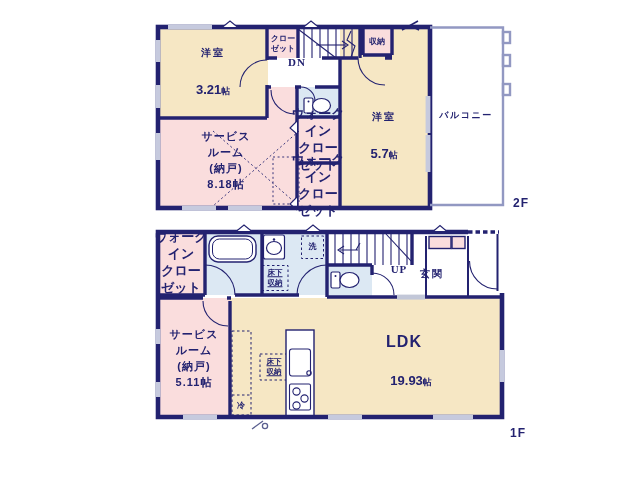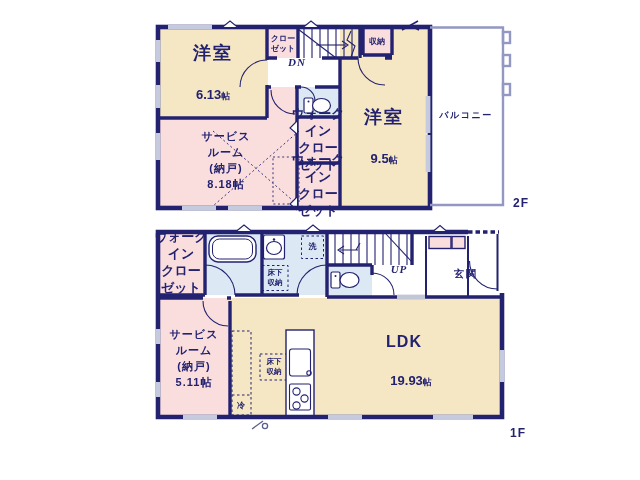--- a/index.html
+++ b/index.html
@@ -2,27 +2,27 @@
 <html><head>
 <meta charset="utf-8">
 <style>
   html,body{margin:0;padding:0;background:#ffffff;}
   #stage{position:relative;width:640px;height:480px;background:#ffffff;overflow:hidden;
          font-family:"Liberation Sans","DejaVu Sans",sans-serif;color:#232270;}
   #plan-svg{position:absolute;left:0;top:0;}
   .lbl{position:absolute;transform:translate(-50%,-50%);text-align:center;
        white-space:pre-line;color:#232270;font-weight:600;line-height:1.25;}
   .lbl .unit{font-size:68%;}
-  .room-name{font-size:18px;font-weight:700;letter-spacing:2px;font-family:Liberation Serif, serif;}
+  .room-name{font-size:10px;font-weight:700;letter-spacing:2px;font-family:Liberation Serif, serif;}
   .room-size{font-size:13px;font-weight:700;margin-top:2px;}
   .big-service{font-size:11px;font-weight:700;line-height:1.45;letter-spacing:1px;}
   .small-lbl{font-size:8px;font-weight:700;}
-  .tiny-lbl{font-size:7.5px;font-weight:700;line-height:1.3;}
+  .tiny-lbl{font-size:7.5px;font-weight:700;line-height:1.3;text-decoration:underline;}
   .wic-lbl{font-size:13px;font-weight:700;line-height:1.3;}
-  .stair-lbl{font-family:"Liberation Serif","DejaVu Serif",serif;font-style:italic;
+  .stair-lbl{font-family:"Liberation Serif","DejaVu Serif",serif;
              font-weight:700;font-size:11px;letter-spacing:1px;}
   .floor-tag{font-size:12px;font-weight:700;letter-spacing:1px;}
   .genkan-lbl{font-size:10px;font-weight:700;letter-spacing:2px;}
   .balcony-lbl{font-size:9px;font-weight:700;letter-spacing:1.5px;text-align:center;}
   .ldk-name{font-size:16px;font-weight:700;letter-spacing:1px;}
   .ldk-size{font-size:13px;font-weight:700;margin-top:1px;margin-left:14px;}
   #footer{position:absolute;left:0;top:414px;width:640px;height:60px;}
 </style>
 </head>
 <body>
@@ -196,29 +196,29 @@
 
     <g stroke="#5a5f8f" stroke-width="1.3" fill="none">
       <path d="M252 429 L263 421"></path>
       <circle cx="265" cy="426" r="2.6"></circle>
     </g>
   </g>
 </svg>
 
 <div class="lbl" style="left:213px;top:72px;">
   <div class="room-name">洋室</div>
-  <div class="room-size"><span>6.13</span><span class="unit">帖</span></div>
+  <div class="room-size"><span>3.21</span><span class="unit">帖</span></div>
 </div>
 <div class="lbl small-lbl" style="left:283px;top:44px;">クロー
 ゼット</div>
 <div class="lbl stair-lbl" style="left:297px;top:63px;">DN</div>
 <div class="lbl small-lbl" style="left:377px;top:42px;">収納</div>
 <div class="lbl" style="left:384px;top:136px;">
   <div class="room-name">洋室</div>
-  <div class="room-size"><span>9.5</span><span class="unit">帖</span></div>
+  <div class="room-size"><span>5.7</span><span class="unit">帖</span></div>
 </div>
 <div class="lbl big-service" style="left:226px;top:161px;">サービス
 ルーム
 (納戸)
 8.18帖</div>
 <div class="lbl wic-lbl" style="left:318px;top:140px;">ウォーク
 イン
 クロー
 ゼット</div>
 <div class="lbl wic-lbl" style="left:318px;top:186px;">ウォーク
@@ -229,21 +229,21 @@
 <div class="lbl floor-tag" style="left:521px;top:203px;text-align:right;">2F</div>
 
 <div class="lbl wic-lbl" style="left:181px;top:263px;">ウォーク
 イン
 クロー
 ゼット</div>
 <div class="lbl small-lbl" style="left:312.5px;top:247px;">洗</div>
 <div class="lbl tiny-lbl" style="left:275px;top:278px;">床下
 収納</div>
 <div class="lbl stair-lbl" style="left:399px;top:270px;">UP</div>
-<div class="lbl genkan-lbl" style="left:466px;top:274px;">玄関</div>
+<div class="lbl genkan-lbl" style="left:432px;top:274px;">玄関</div>
 <div class="lbl big-service" style="left:194px;top:359px;">サービス
 ルーム
 (納戸)
 5.11帖</div>
 <div class="lbl tiny-lbl" style="left:274px;top:367px;">床下
 収納</div>
 <div class="lbl small-lbl" style="left:241px;top:406px;">冷</div>
 <div class="lbl" style="left:404px;top:361px;text-align:center;">
   <div class="ldk-name">LDK</div>
   <div class="ldk-size"><span>19.93</span><span class="unit">帖</span></div>

